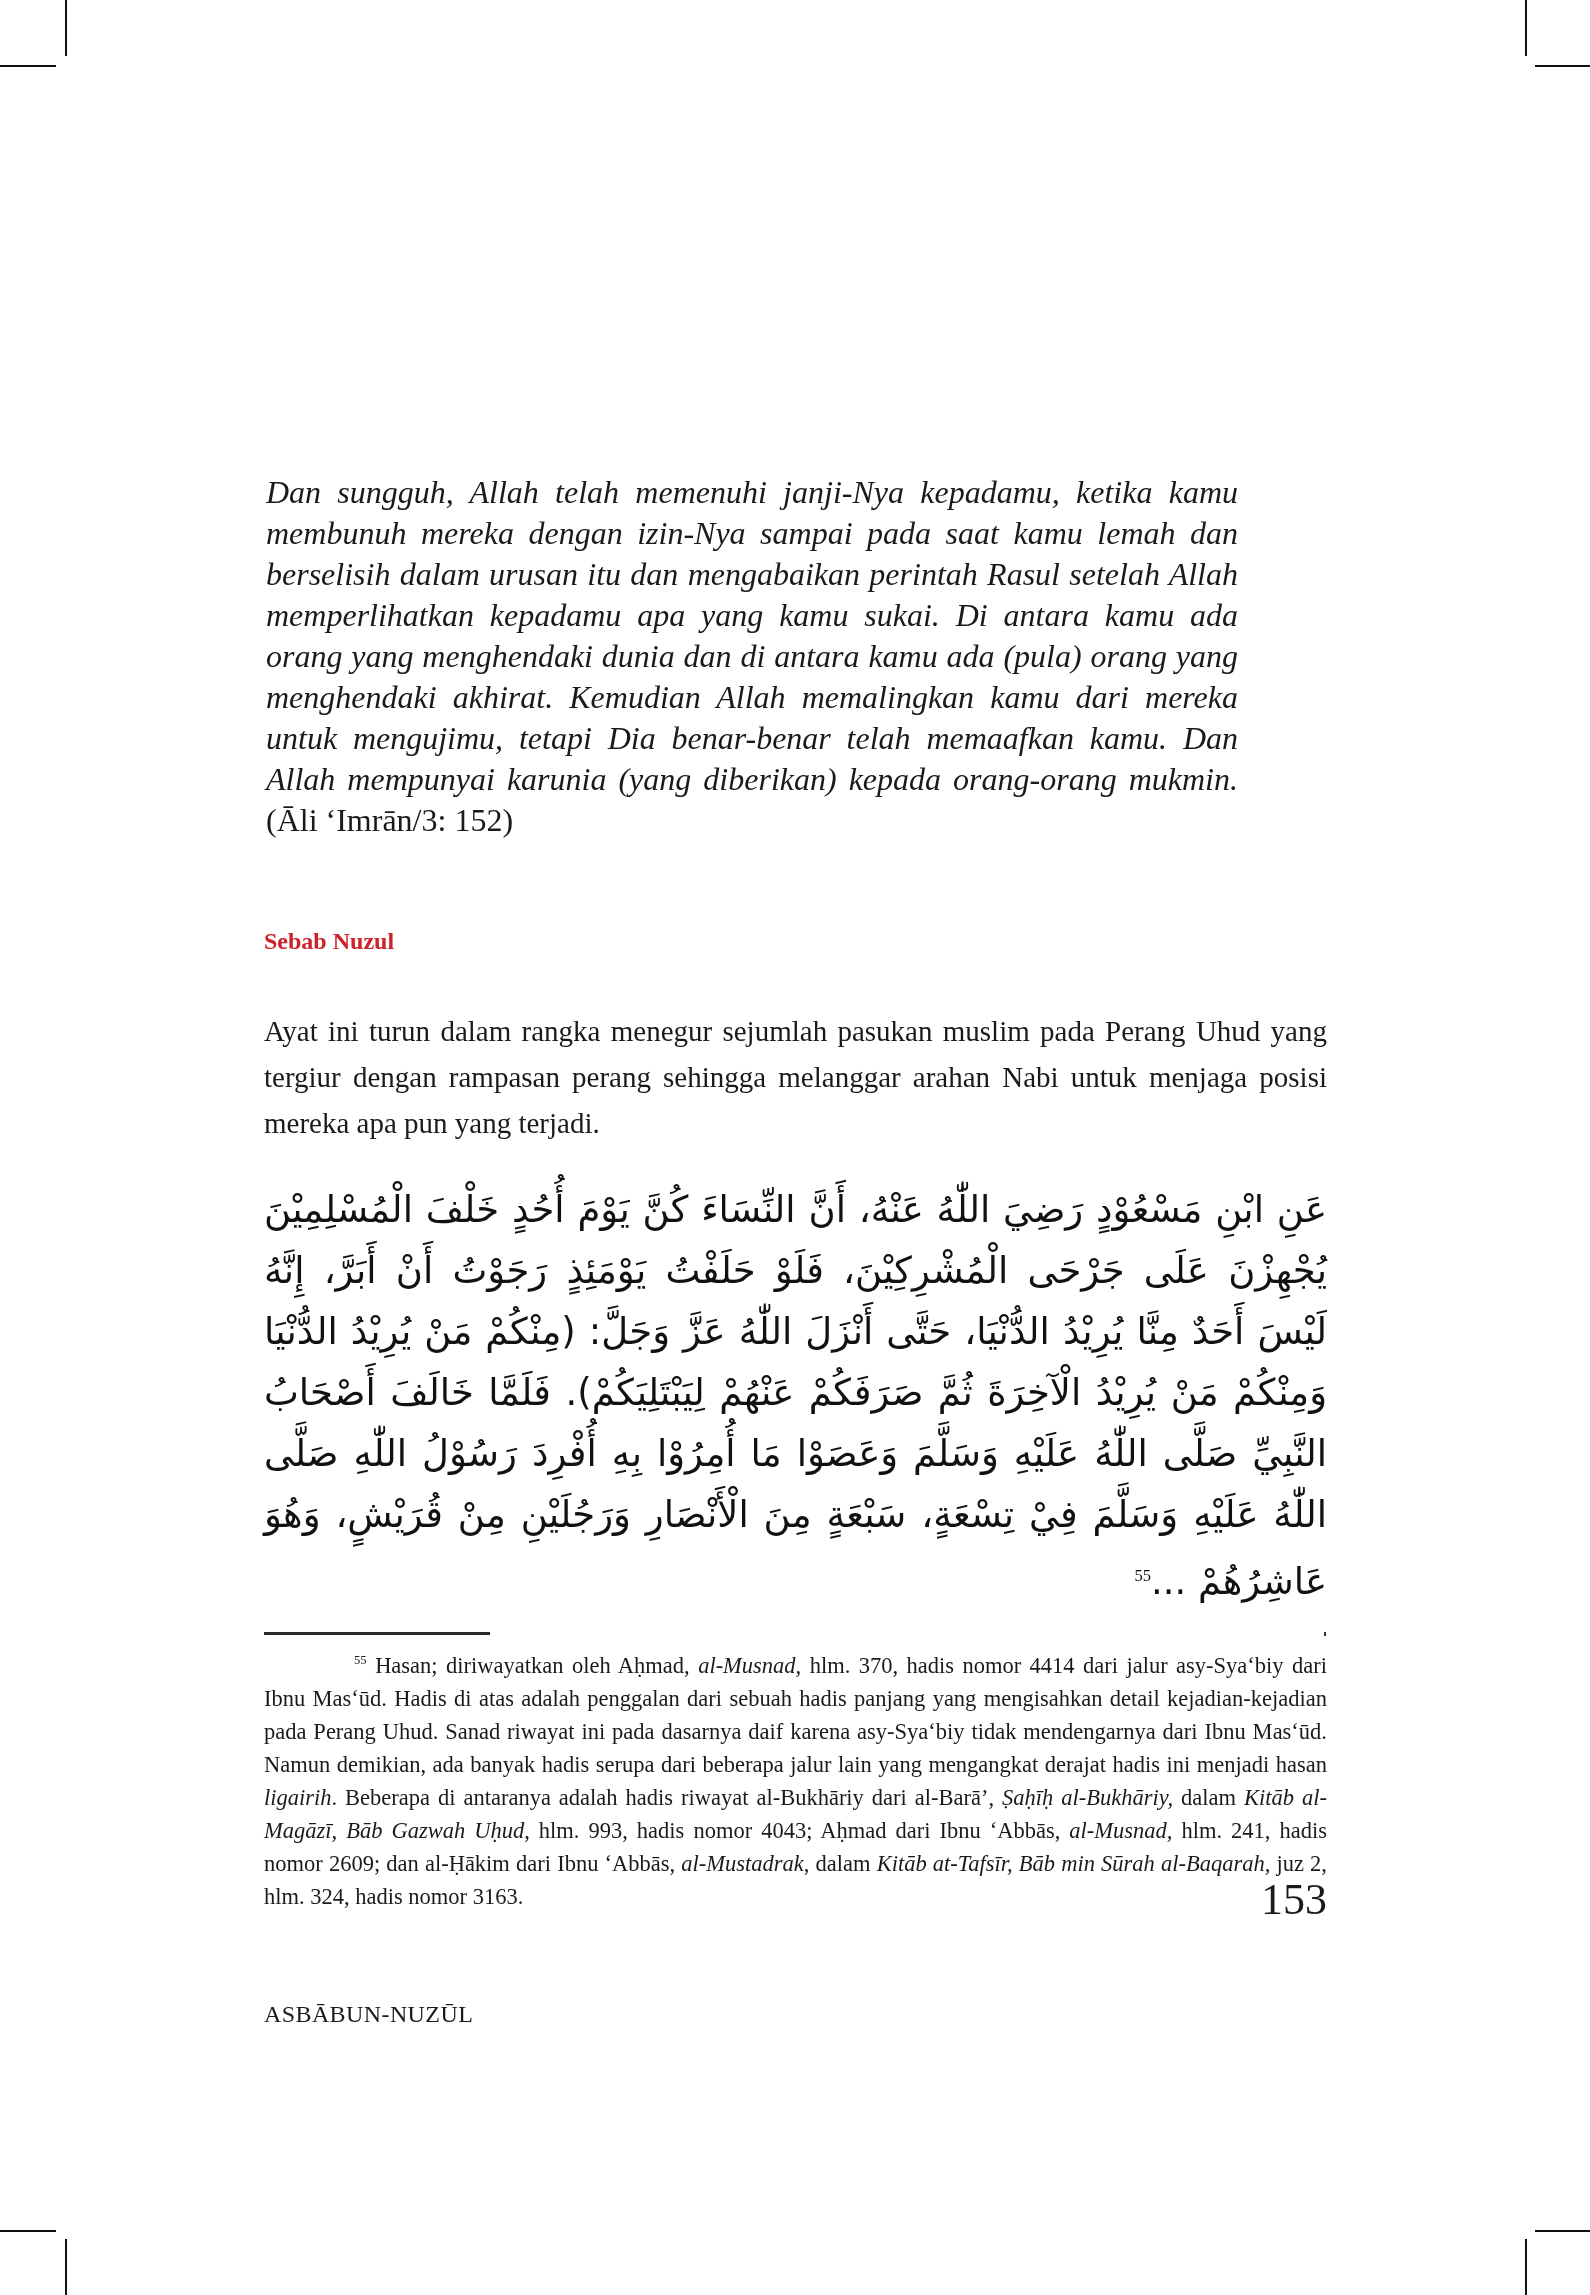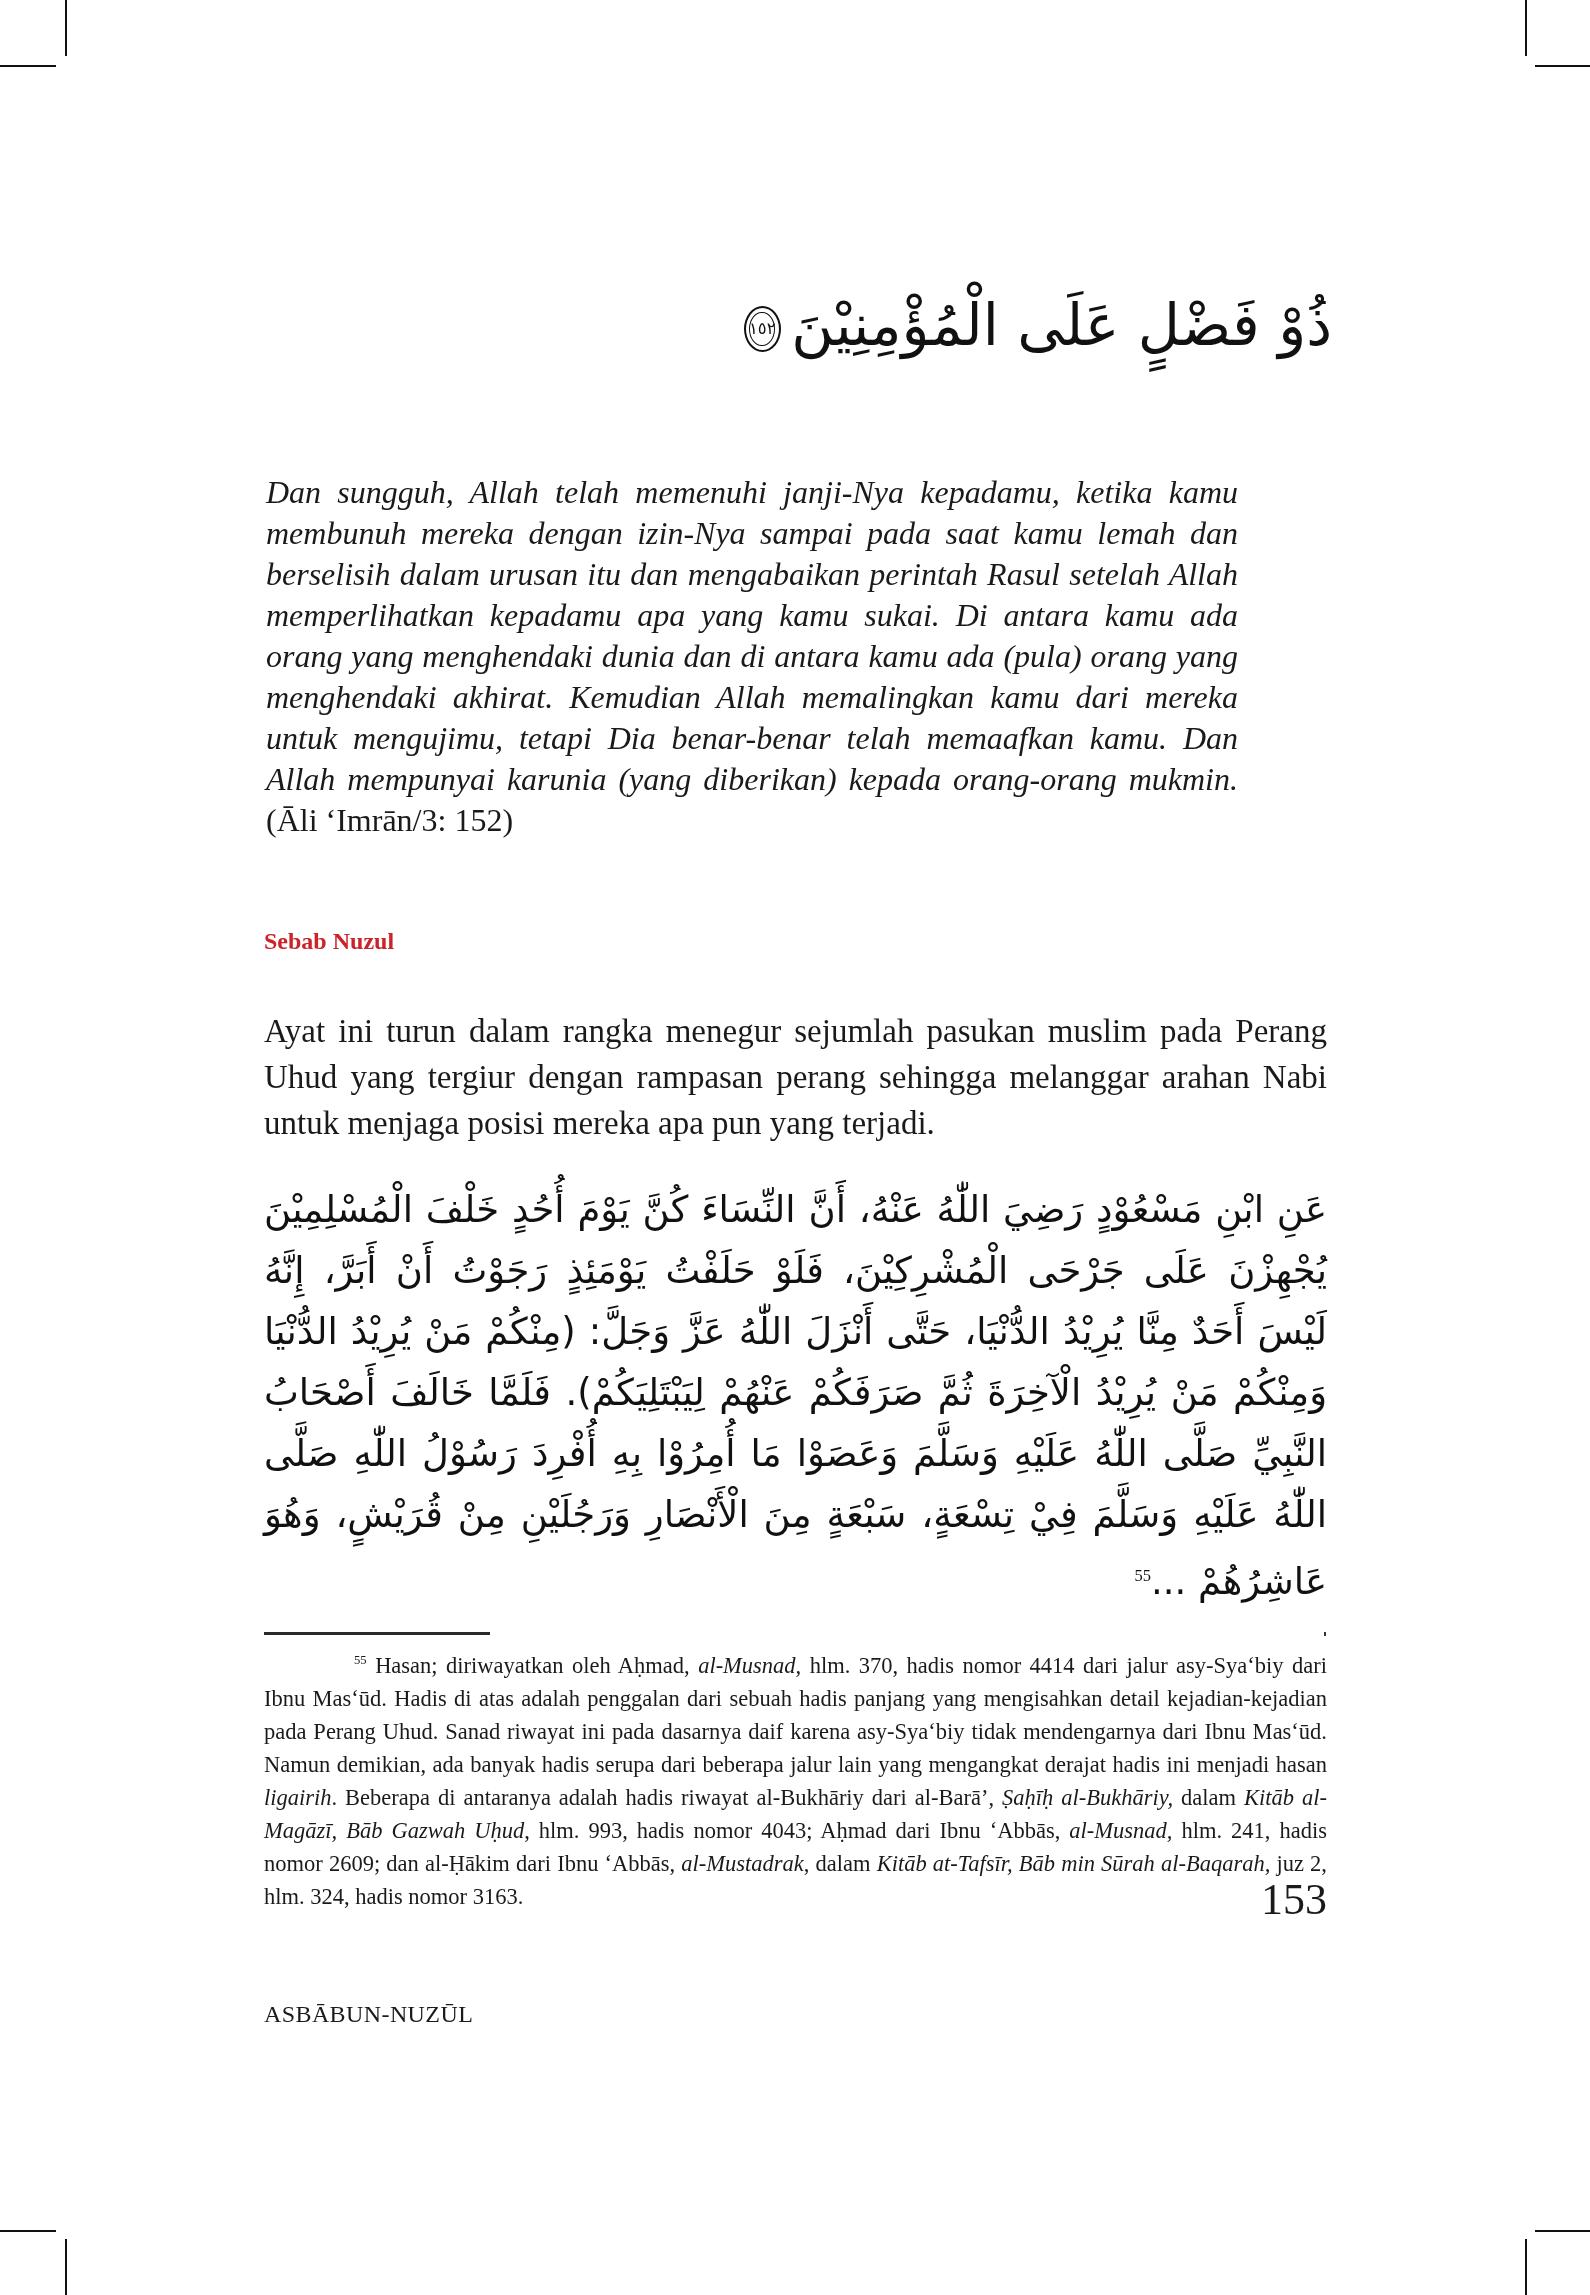--- a/index.html
+++ b/index.html
@@ -40,21 +40,21 @@
   .translation .ref { font-style: normal; }
 
   .heading {
     position: absolute; left: 264px; top: 928px;
     font-family: "Liberation Serif", serif; font-weight: bold;
     font-size: 24px; color: #cc2229; margin: 0;
   }
 
   .body-text {
     position: absolute; left: 264px; top: 1008px; width: 1063px;
-    font-family: "Liberation Serif", serif; font-size: 33px;
+    font-family: "Liberation Serif", serif; font-size: 29px;
     line-height: 46px; text-align: justify; text-align-last: left;
   }
 
   .hadith {
     position: absolute; left: 264px; top: 1179px; width: 1063px;
     direction: rtl; text-align: justify; text-align-last: right;
     font-family: "DejaVu Sans", sans-serif; font-size: 37px;
     line-height: 61px; color: #111;
   }
   .hadith sup { font-family: "Liberation Serif", serif; font-size: 16.5px; direction: ltr; unicode-bidi: embed; }
@@ -86,21 +86,20 @@
 <div class="crop v" style="left:65px;top:0;"></div>
 <div class="crop h" style="left:0;top:65px;"></div>
 <div class="crop v" style="left:1525px;top:0;"></div>
 <div class="crop h" style="left:1535px;top:65px;"></div>
 <div class="crop h" style="left:0;top:2230px;"></div>
 <div class="crop v" style="left:65px;top:2239px;"></div>
 <div class="crop h" style="left:1535px;top:2230px;"></div>
 <div class="crop v" style="left:1525px;top:2239px;"></div>
 
 <div class="quran">
-  <span class="line"><span>ذُوْ فَضْلٍ عَلَى الْمُؤْمِنِيْنَ</span><span class="ayah-marker">١٥٢</span></span>
 </div>
 
 <div class="translation">
   <span>Dan sungguh, Allah telah memenuhi janji-Nya kepadamu, ketika kamu membunuh mereka dengan izin-Nya sampai pada saat kamu lemah dan berselisih dalam urusan itu dan mengabaikan perintah Rasul setelah Allah memperlihatkan kepadamu apa yang kamu sukai. Di antara kamu ada orang yang menghendaki dunia dan di antara kamu ada (pula) orang yang menghendaki akhirat. Kemudian Allah memalingkan kamu dari mereka untuk mengujimu, tetapi Dia benar-benar telah memaafkan kamu. Dan Allah mempunyai karunia (yang diberikan) kepada orang-orang mukmin.</span>
   <span class="ref">(Āli ‘Imrān/3: 152)</span>
 </div>
 
 <h2 class="heading">Sebab Nuzul</h2>
 
 <p class="body-text" style="margin:0;">Ayat ini turun dalam rangka menegur sejumlah pasukan muslim pada Perang Uhud yang tergiur dengan rampasan perang sehingga melanggar arahan Nabi untuk menjaga posisi mereka apa pun yang terjadi.</p>

